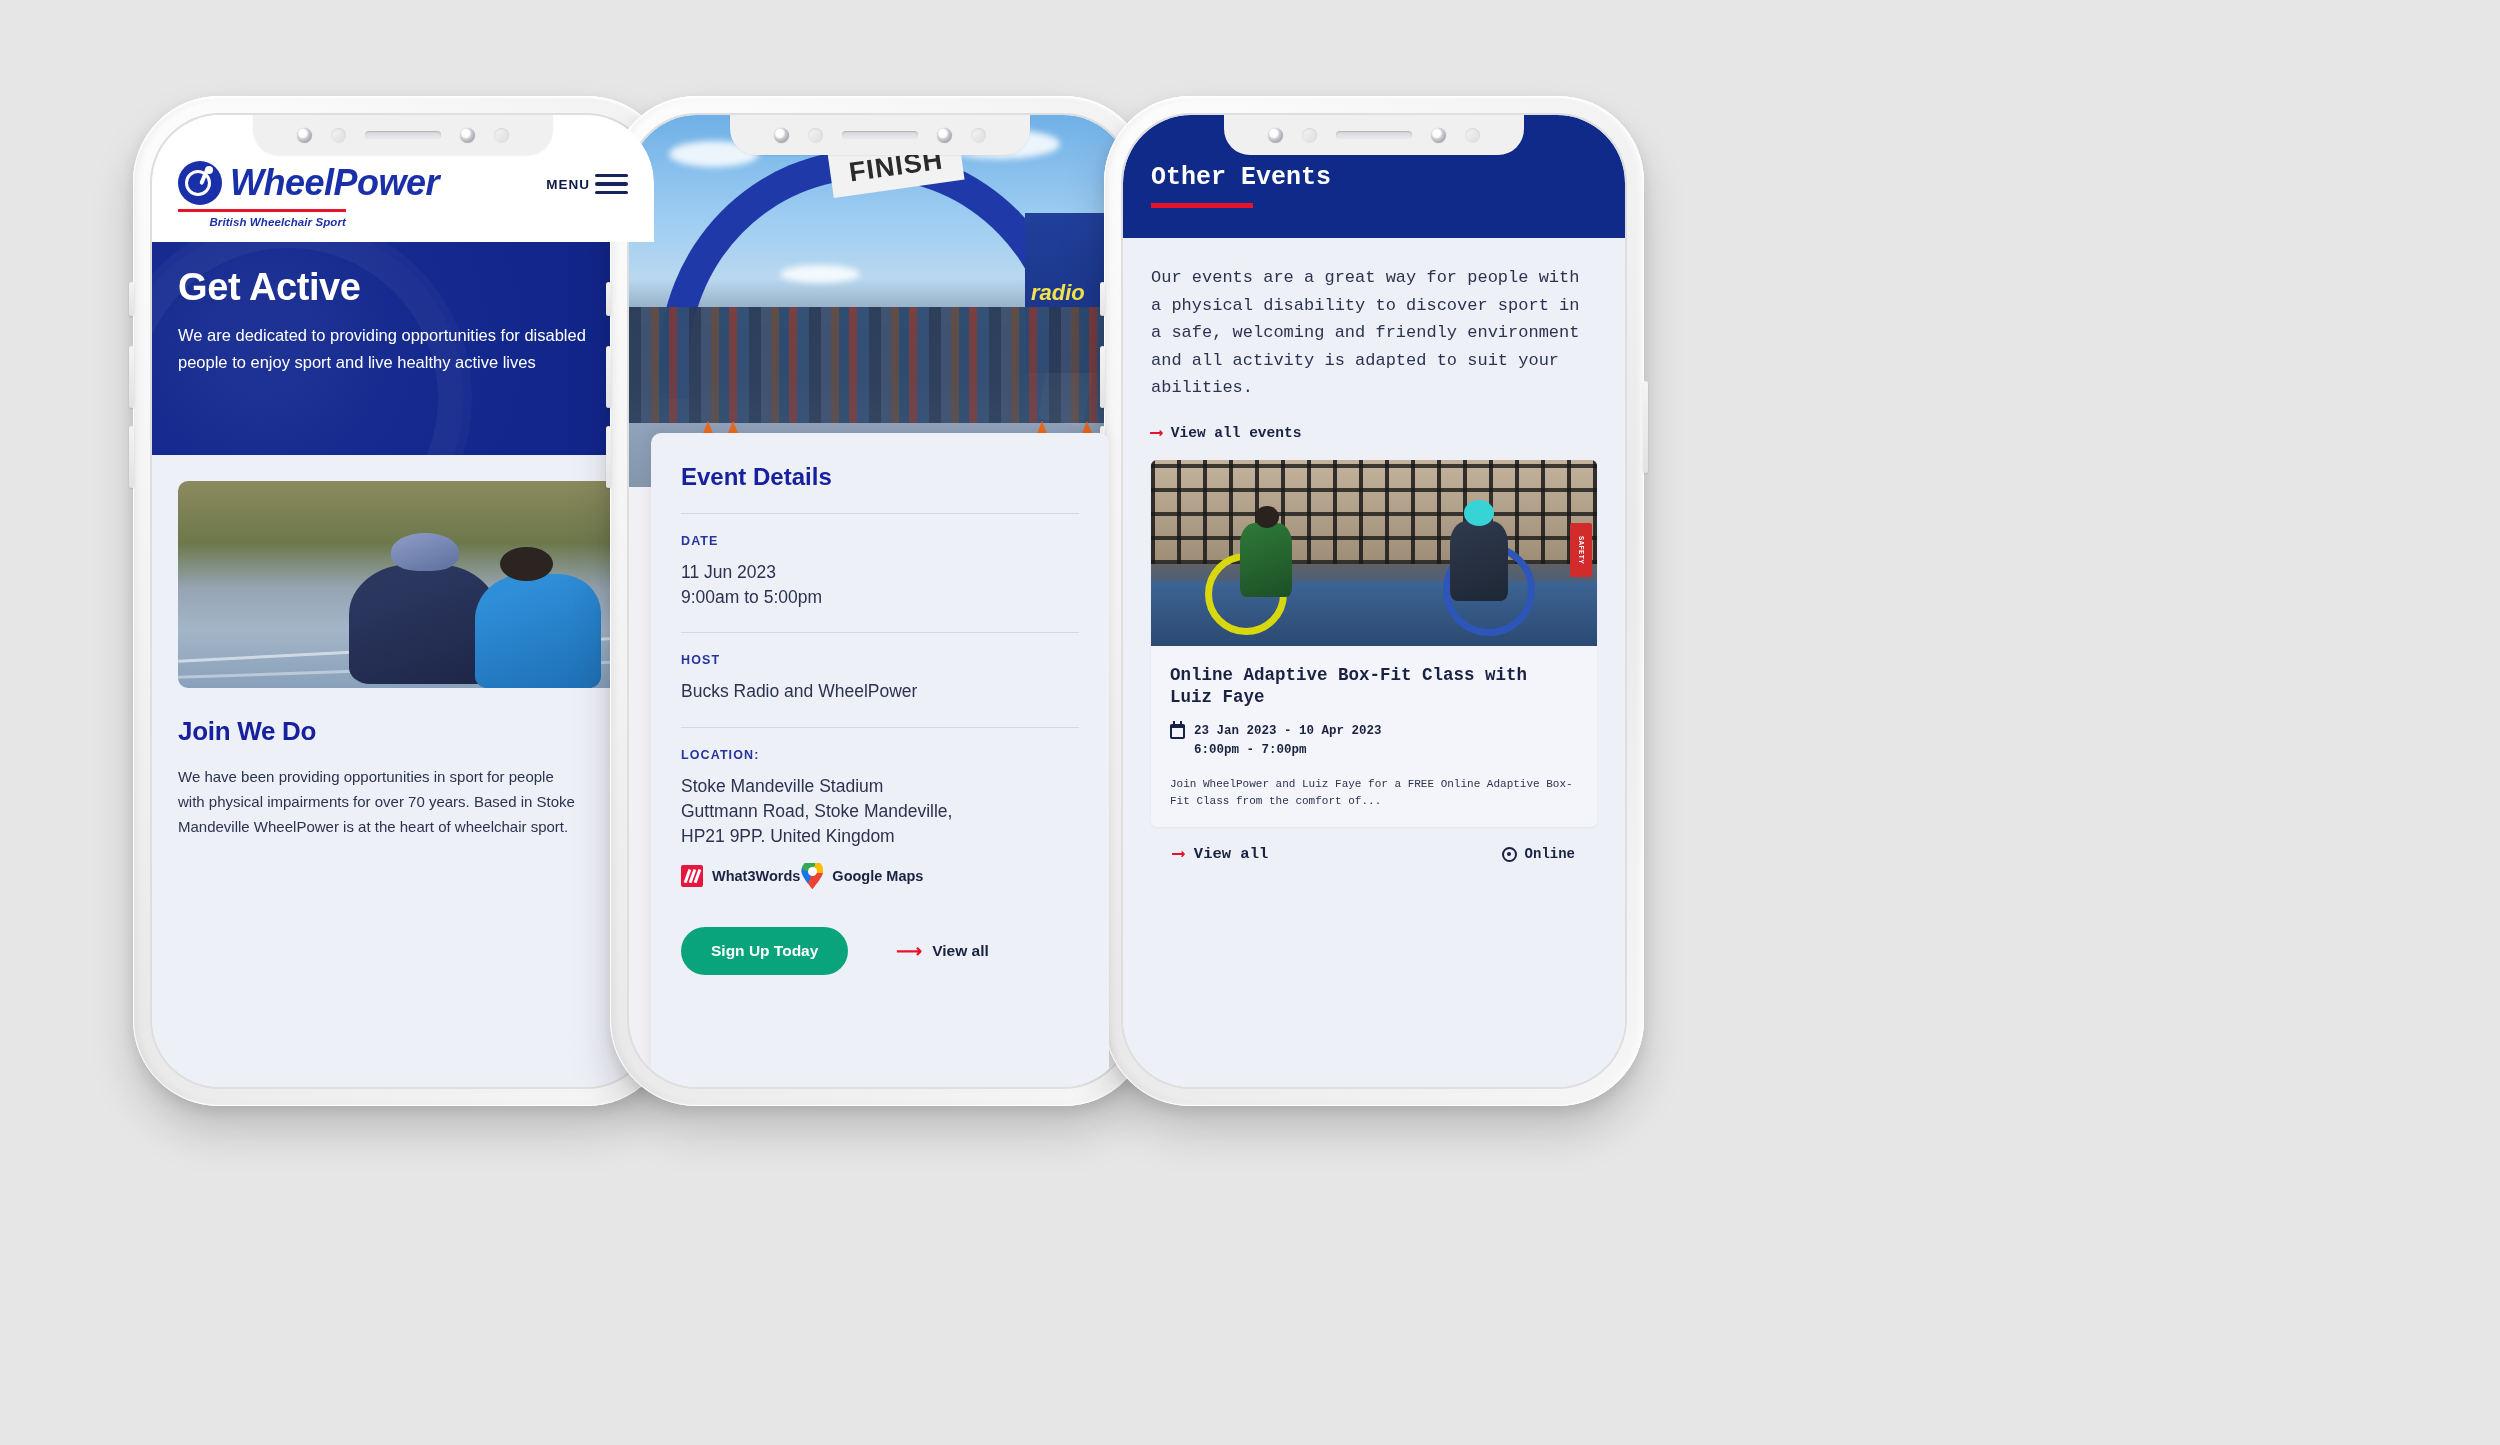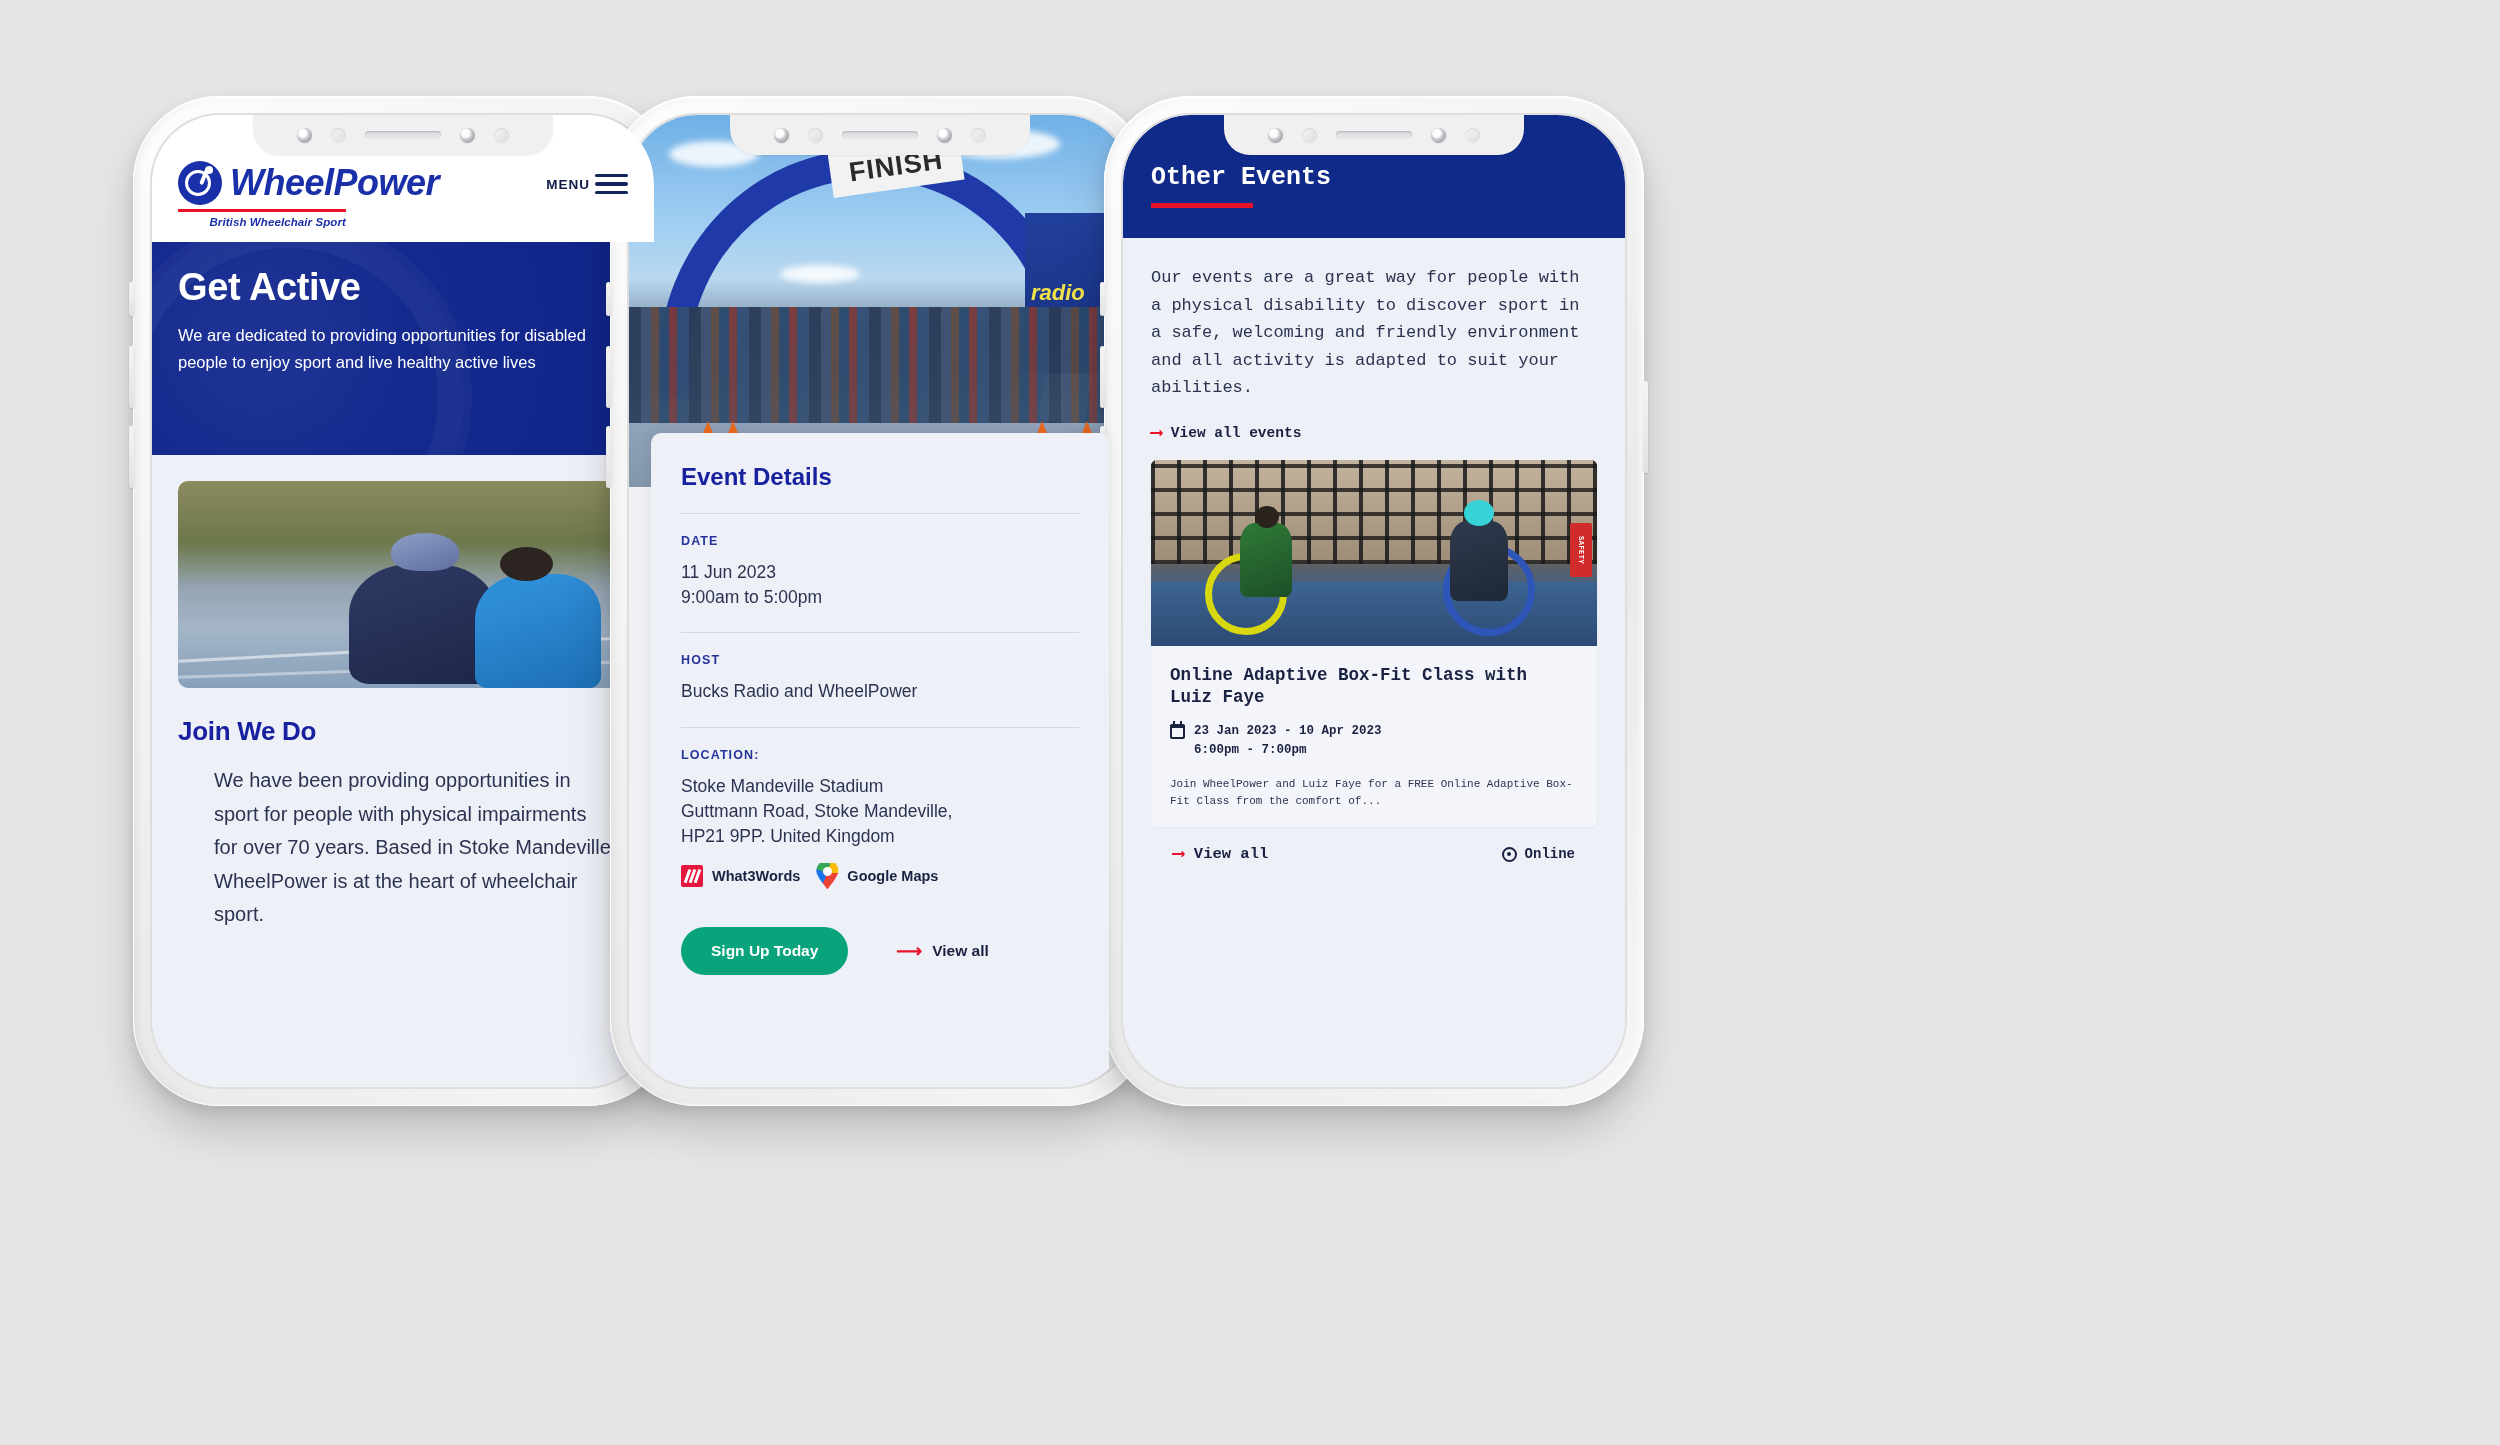--- a/index.html
+++ b/index.html
@@ -185,22 +185,22 @@
   }
   .img-coach::before{content:"";position:absolute;left:20%;top:-24%;width:42%;height:30%;border-radius:50%;background:#2b2420;}
   .img-track-line { position:absolute; left:0; bottom:18%; width:100%; height:3px; background:rgba(255,255,255,.55); transform: rotate(-3deg); }
   .img-track-line2 { position:absolute; left:0; bottom:8%; width:100%; height:3px; background:rgba(255,255,255,.40); transform: rotate(-2deg); }
 
   .sec-title {
     margin-top: 28px; font-size: 26px; font-weight: 700;
     color: #17209e; letter-spacing: -.3px;
   }
   .sec-text {
-    margin-top: 17px; font-size: 20px; line-height: 1.68;
-    color: #2b3350; max-width: 400px; margin-left: 36px;
+    margin-top: 17px; font-size: 15px; line-height: 1.68;
+    color: #2b3350; max-width: 400px;
   }
 
   
   .p2-photo {
     position: relative; height: 372px; overflow: hidden;
     background: linear-gradient(180deg,#6fb0e6 0%,#9ecdf2 28%,#b9d8ef 44%,#7d93a8 58%,#6c7f93 100%);
   }
   .cloud { position:absolute; border-radius:50%; background:rgba(255,255,255,.85); filter: blur(3px); }
   .arch {
     position:absolute; left: 6%; top: 34px; width: 84%; height: 250px;
@@ -247,21 +247,21 @@
     box-shadow: 0 -3px 14px rgba(0,0,0,.07);
     z-index: 10;
   }
   .p2-title { font-size: 24px; font-weight: 700; color: #17209e; }
   .hr { height: 1px; background: #d3d8e8; margin: 22px 0 0 0; }
   .field-label {
     margin-top: 20px; font-size: 12.5px; font-weight: 700;
     letter-spacing: 1.1px; color: #26349c;
   }
   .field-value { margin-top: 12px; font-size: 17.5px; line-height: 1.44; color: #2b3350; }
-  .map-links { display: flex; align-items: center; gap: 16px; margin-top: 14px; }
+  .map-links { display: flex; align-items: center; gap: 1px; margin-top: 14px; }
   .map-link { display: flex; align-items: center; gap: 9px; font-size: 14.5px; font-weight: 700; color: #1a2242; }
   .w3w-icon {
     width: 22px; height: 22px; background: #e5173f; border-radius: 2px;
     position: relative; flex: 0 0 auto;
   }
   .w3w-icon i {
     position:absolute; top:4px; width:2.6px; height:14px; background:#fff;
     transform: rotate(20deg);
   }
   .w3w-icon i:nth-child(1){left:5px;} .w3w-icon i:nth-child(2){left:10px;} .w3w-icon i:nth-child(3){left:15px;}

